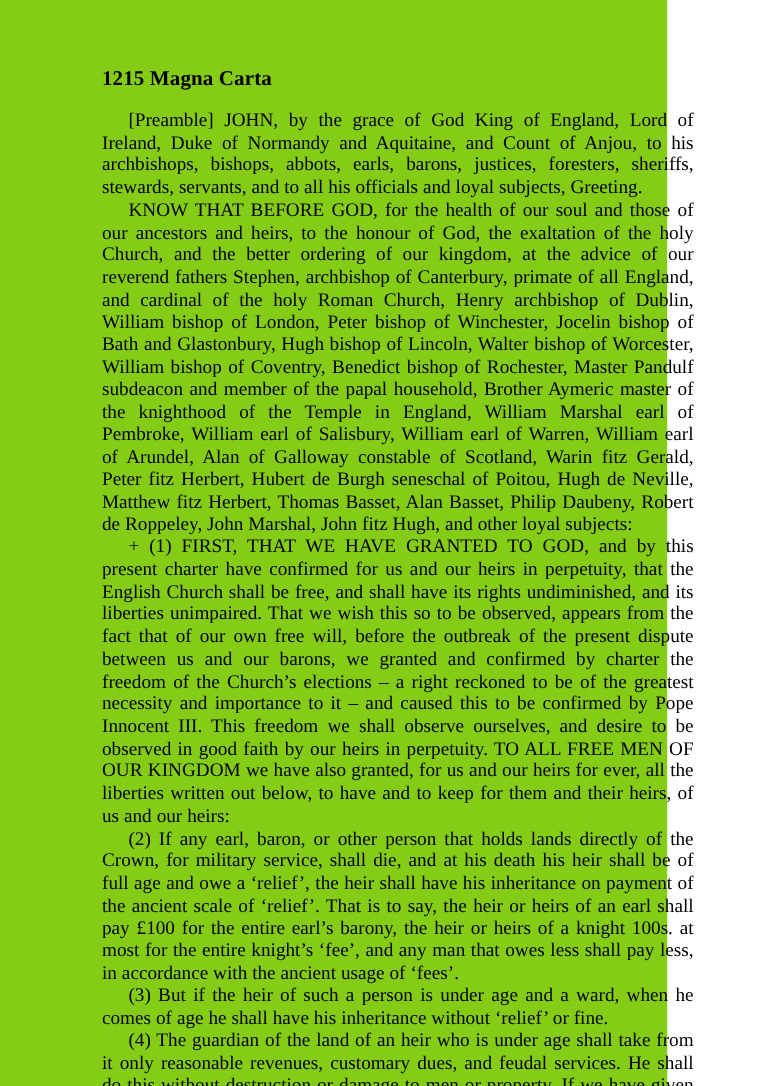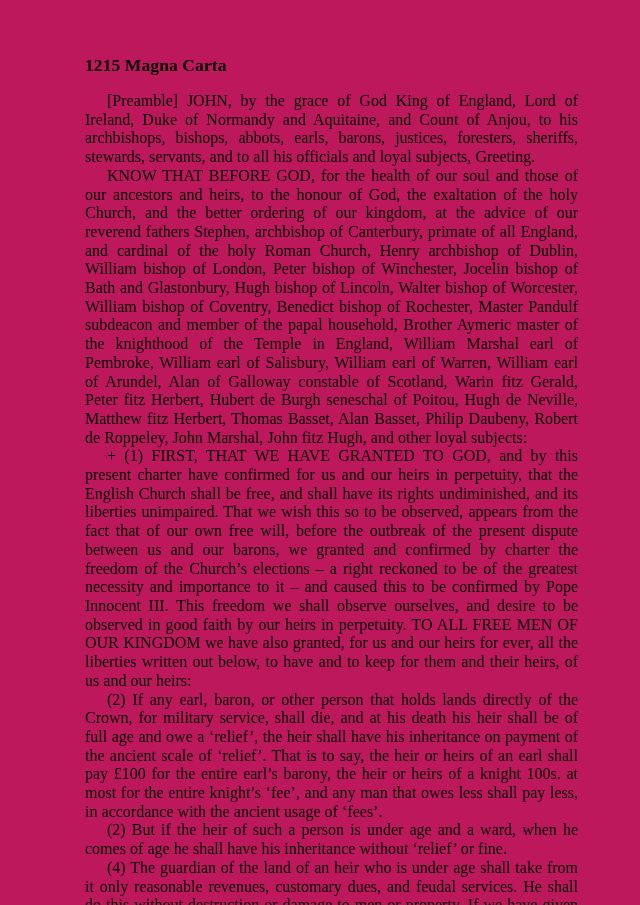--- a/index.html
+++ b/index.html
@@ -11,23 +11,23 @@
   body {
     width: 640px;
     height: 905px;
     overflow: hidden;
     font-family: "Liberation Serif", "DejaVu Serif", serif;
     color: #000000;
     -webkit-font-smoothing: antialiased;
   }
   .page {
     position: relative;
-    width: 640px;
+    width: 556px;
     height: 905px;
-    background: #be185d;
+    background: #84cc16;
     box-sizing: border-box;
   }
   .content {
     position: absolute;
     left: 85px;
     top: 55px;
     width: 493px;
   }
   .doc-title {
     font-size: 17.5px;
@@ -60,18 +60,18 @@
     <h1 class="doc-title">1215 Magna Carta</h1>
 
     <p class="para">[Preamble] JOHN, by the grace of God King of England, Lord of Ireland, Duke of Normandy and Aquitaine, and Count of Anjou, to his archbishops, bishops, abbots, earls, barons, justices, foresters, sheriffs, stewards, servants, and to all his officials and loyal subjects, Greeting.</p>
 
     <p class="para">KNOW THAT BEFORE GOD, for the health of our soul and those of our ancestors and heirs, to the honour of God, the exaltation of the holy Church, and the better ordering of our kingdom, at the advice of our reverend fathers Stephen, archbishop of Canterbury, primate of all England, and cardinal of the holy Roman Church, Henry archbishop of Dublin, William bishop of London, Peter bishop of Winchester, Jocelin bishop of Bath and Glastonbury, Hugh bishop of Lincoln, Walter bishop of Worcester, William bishop of Coventry, Benedict bishop of Rochester, Master Pandulf subdeacon and member of the papal household, Brother Aymeric master of the knighthood of the Temple in England, William Marshal earl of Pembroke, William earl of Salisbury, William earl of Warren, William earl of Arundel, Alan of Galloway constable of Scotland, Warin fitz Gerald, Peter fitz Herbert, Hubert de Burgh seneschal of Poitou, Hugh de Neville, Matthew fitz Herbert, Thomas Basset, Alan Basset, Philip Daubeny, Robert de Roppeley, John Marshal, John fitz Hugh, and other loyal subjects:</p>
 
     <p class="para">+ (1) FIRST, THAT WE HAVE GRANTED TO GOD, and by this present charter have confirmed for us and our heirs in perpetuity, that the English Church shall be free, and shall have its rights undiminished, and its liberties unimpaired. That we wish this so to be observed, appears from the fact that of our own free will, before the outbreak of the present dispute between us and our barons, we granted and confirmed by charter the freedom of the Church’s elections – a right reckoned to be of the greatest necessity and importance to it – and caused this to be confirmed by Pope Innocent III. This freedom we shall observe ourselves, and desire to be observed in good faith by our heirs in perpetuity. TO ALL FREE MEN OF OUR KINGDOM we have also granted, for us and our heirs for ever, all the liberties written out below, to have and to keep for them and their heirs, of us and our heirs:</p>
 
     <p class="para">(2) If any earl, baron, or other person that holds lands directly of the Crown, for military service, shall die, and at his death his heir shall be of full age and owe a ‘relief’, the heir shall have his inheritance on payment of the ancient scale of ‘relief’. That is to say, the heir or heirs of an earl shall pay £100 for the entire earl’s barony, the heir or heirs of a knight 100s. at most for the entire knight’s ‘fee’, and any man that owes less shall pay less, in accordance with the ancient usage of ‘fees’.</p>
 
-    <p class="para">(2) But if the heir of such a person is under age and a ward, when he comes of age he shall have his inheritance without ‘relief’ or fine.</p>
+    <p class="para">(3) But if the heir of such a person is under age and a ward, when he comes of age he shall have his inheritance without ‘relief’ or fine.</p>
 
     <p class="para">(4) The guardian of the land of an heir who is under age shall take from it only reasonable revenues, customary dues, and feudal services. He shall do this without destruction or damage to men or property. If we have given the guardianship of the land to a sheriff, or to any person answerable to us for the revenues, and he commits destruction or damage, we will exact compensation from him, and the land shall be entrusted to two worthy and prudent men of the same ‘fee’, who shall be answerable</p>
 
   </div>
 </div>
 
 </body></html>

